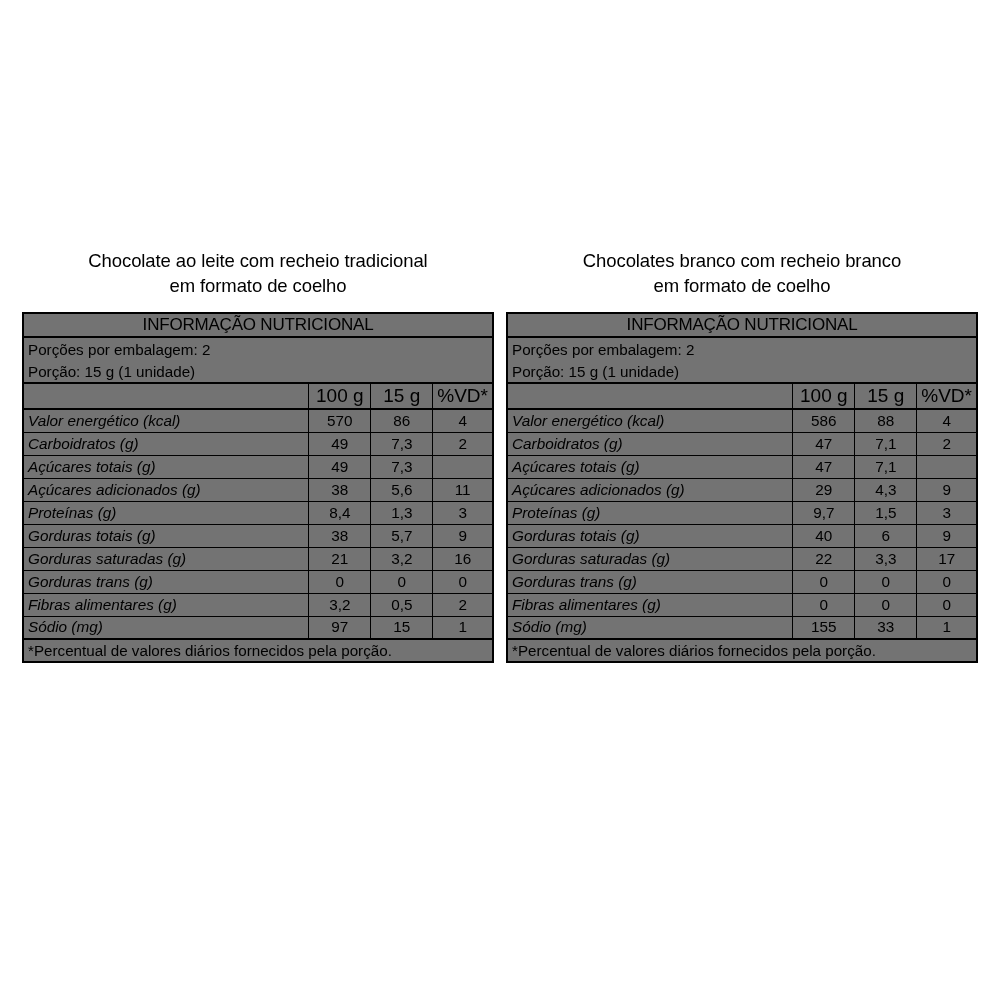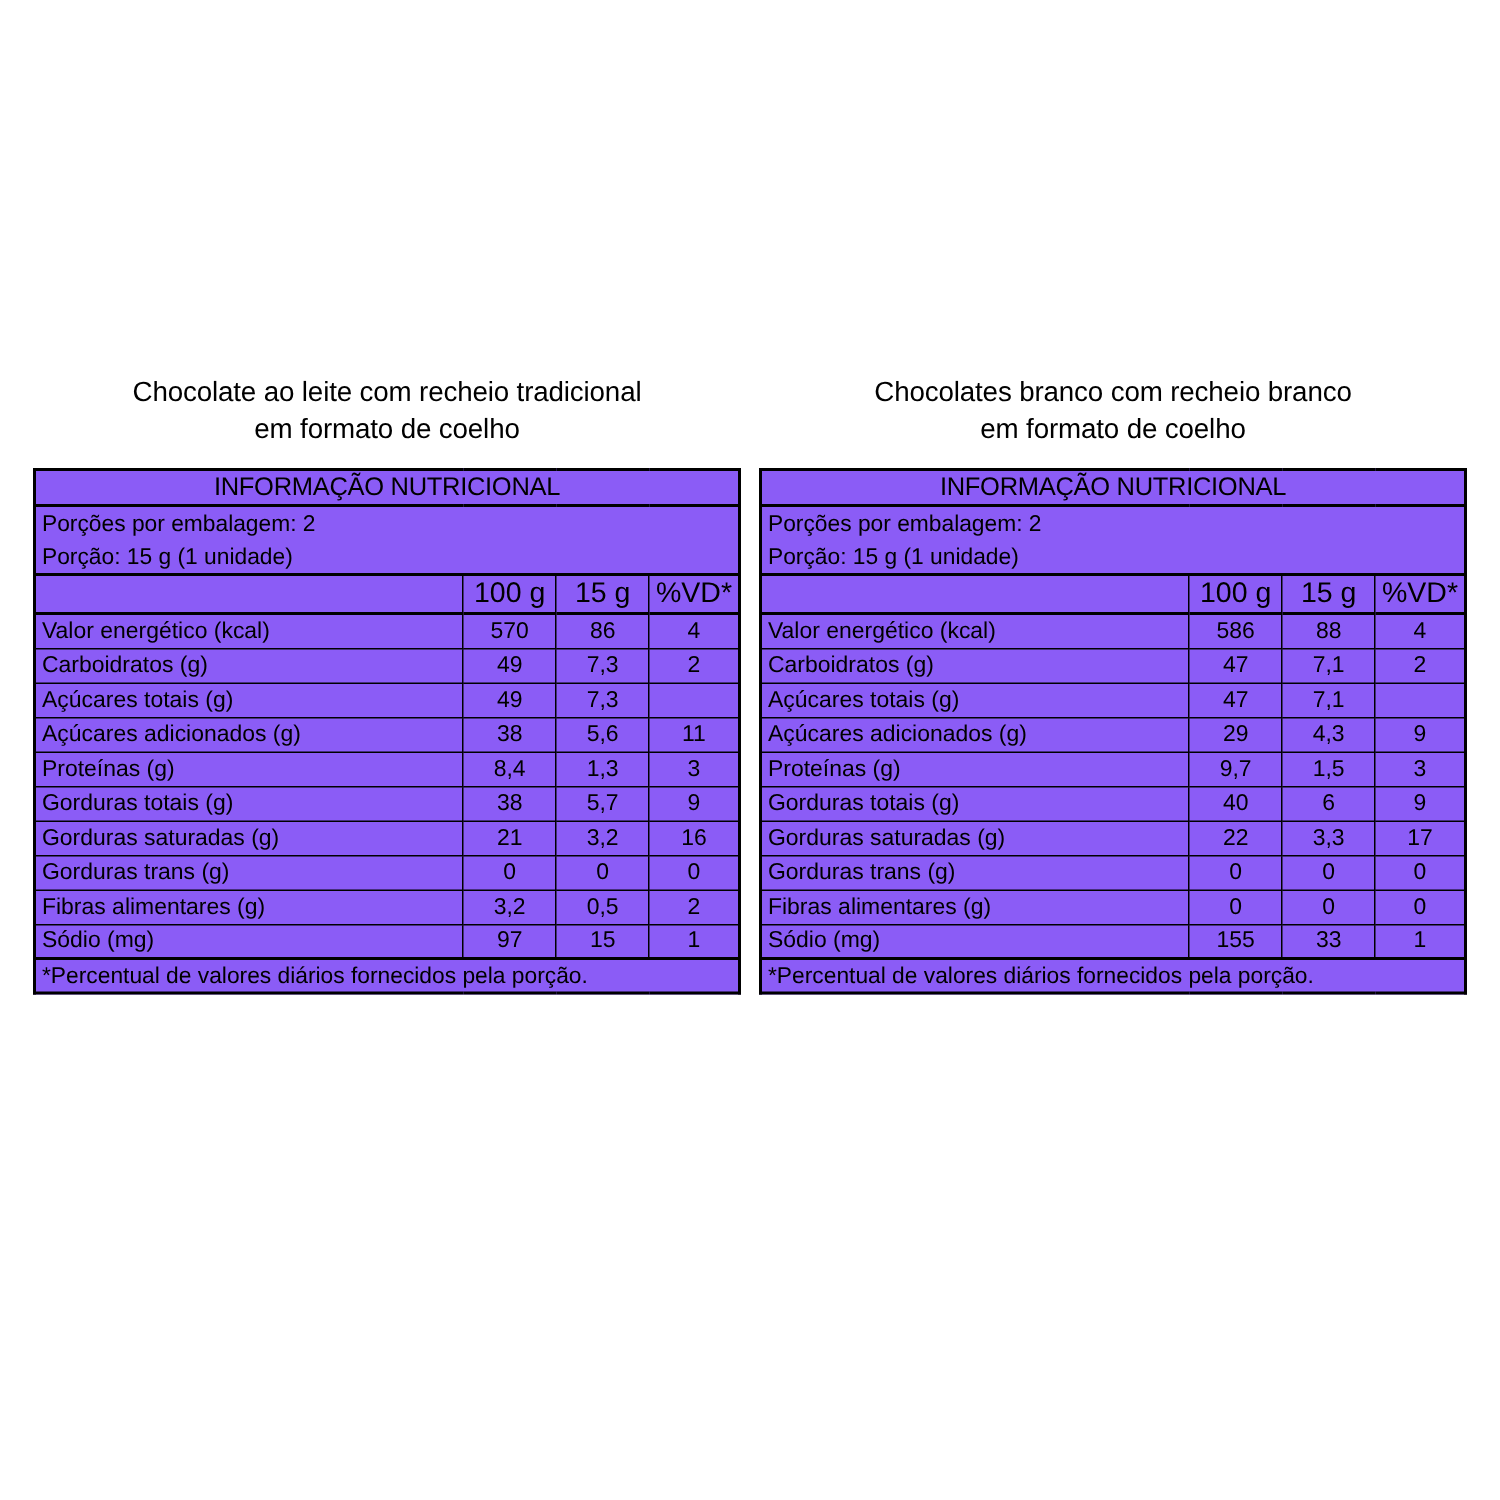--- a/index.html
+++ b/index.html
@@ -32,21 +32,21 @@
     margin-bottom: 14px;
     white-space: pre-line;
     letter-spacing: -0.1px;
   }
 
   table.nut {
     width: 100%;
     border-collapse: collapse;
     border: 2px solid #000;
     font-size: 15.3px;
-    background: #8b5cf6;
+    background: #737373;
   }
   table.nut td, table.nut th {
     border: 1px solid #000;
     padding: 1px 4px;
     font-weight: normal;
     vertical-align: middle;
     height: 23px;
   }
   .hdr-title {
     text-align: center;
@@ -70,21 +70,21 @@
     border-bottom: 2px solid #000 !important;
     height: 22px;
   }
   .colhdr {
     text-align: center;
     font-weight: bold;
     font-size: 19px;
     border-bottom: 2px solid #000 !important;
   }
   .colhdr.blank { border-left: none !important; border-top: none !important; }
-  .nm { text-align: left; padding-left: 8px; border-left: none !important; }
+  .nm { text-align: left; padding-left: 8px; border-left: none !important; font-style: italic; }
   .ind1 { padding-left: 18px; }
   .ind2 { padding-left: 30px; }
   .val { text-align: center; width: 62px; }
   .val.vd { width: 57px; border-right: none !important; }
   .footnote {
     border: none !important;
     border-top: 2px solid #000 !important;
     text-align: left;
     padding: 3px 8px 4px 8px;
     font-size: 15.2px;

